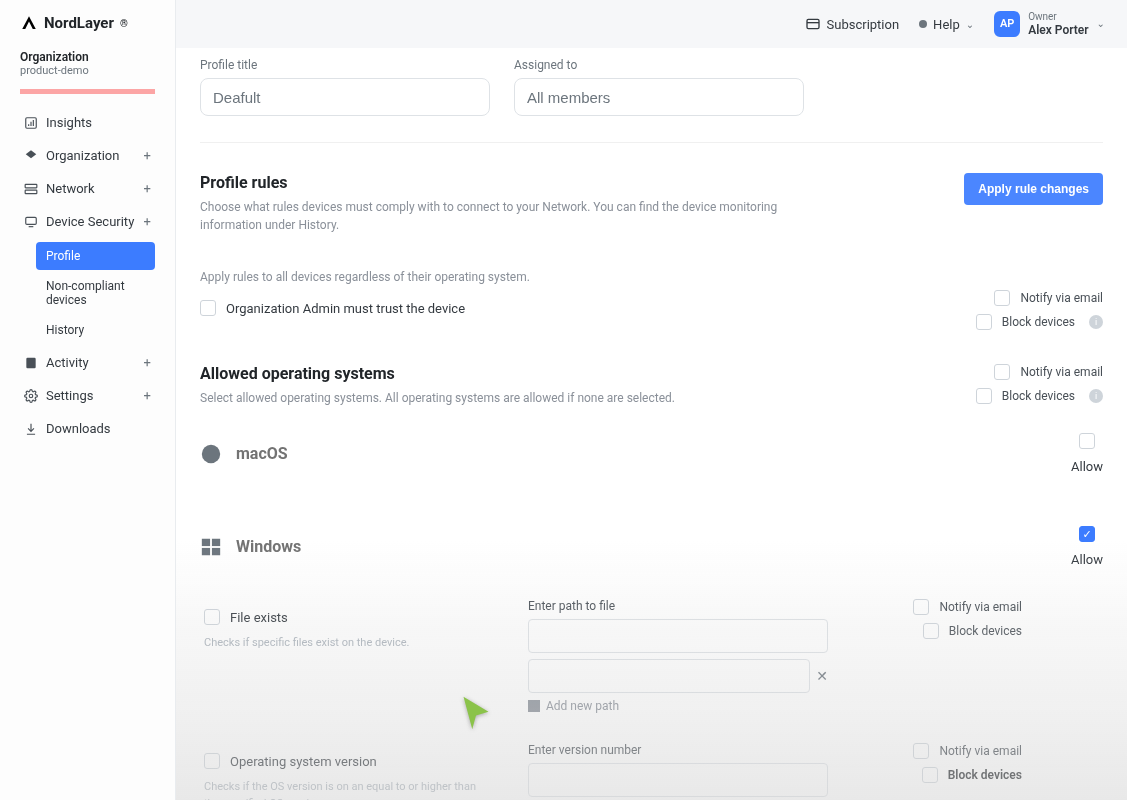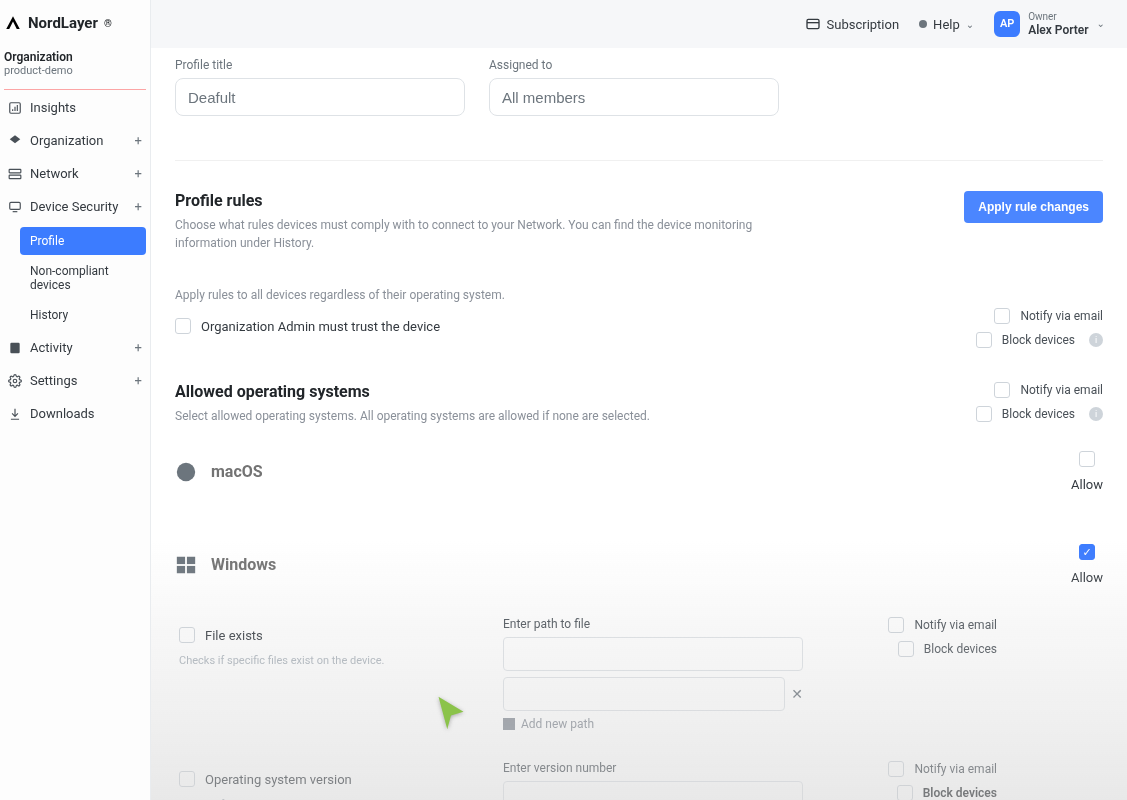--- a/index.html
+++ b/index.html
@@ -1,24 +1,24 @@
 <!DOCTYPE html>
 <html><head>
 <meta charset="utf-8">
 <style>
   * { box-sizing: border-box; margin: 0; padding: 0; }
   body { font-family: -apple-system, BlinkMacSystemFont, "Segoe UI", Roboto, sans-serif; background:#fff; color:#212529; }
   .app { display:flex; width:1127px; height:800px; overflow:hidden; }
 
   
-  .sidebar { width:151px; border-right:1px solid #e9ecef; padding:14px 4px; background:#fdfdfd; }
+  .sidebar { width:176px; border-right:1px solid #e9ecef; padding:14px 20px; background:#fdfdfd; }
   .logo { display:flex; align-items:center; gap:6px; font-weight:700; font-size:15px; margin-bottom:18px; }
   .logo-icon { width:18px; height:18px; }
   .org-label { font-size:12px; color:#212529; font-weight:600; }
-  .org-name { font-size:11px; color:#6c757d; border-bottom:1px solid #fca5a5; padding-bottom:12px; margin-bottom:1px;}
+  .org-name { font-size:11px; color:#6c757d; border-bottom:5px solid #fca5a5; padding-bottom:12px; margin-bottom:12px;}
   .nav-item { display:flex; align-items:center; gap:8px; padding:9px 4px; font-size:13px; color:#343a40; cursor:pointer; position:relative; }
   .nav-item .plus { position:absolute; right:4px; color:#6c757d; }
   .nav-icon { width:14px; height:14px; color:#495057; flex-shrink:0; }
   .sub-items { margin-left:16px; margin-top:4px; }
   .sub-item { font-size:12px; padding:7px 10px; color:#343a40; cursor:pointer; border-radius:4px; margin-bottom:2px;}
   .sub-item.active { background:#3c7cff; color:#fff; }
 
   
   .main { flex:1; display:flex; flex-direction:column; position:relative; }
   .topbar { height:48px; background:#f6f7f9; display:flex; align-items:center; justify-content:flex-end; gap:20px; padding:0 22px; }
@@ -26,21 +26,21 @@
   .avatar { width:26px; height:26px; border-radius:6px; background:#3c7cff; color:#fff; font-size:11px; font-weight:600; display:flex; align-items:center; justify-content:center;}
   .owner-block { display:flex; align-items:center; gap:8px; }
   .owner-text { display:flex; flex-direction:column; line-height:1.2; }
   .owner-role { font-size:10px; color:#6c757d; }
   .owner-name { font-size:12px; font-weight:600; }
   .chev { font-size:10px; color:#6c757d; }
   .dot { width:8px; height:8px; border-radius:50%; background:#6c757d; display:inline-block;}
 
   .content { flex:1; overflow:auto; padding:10px 24px 40px 24px; }
 
-  .row2 { display:flex; gap:24px; margin-bottom:30px; border-bottom:1px solid #f0f0f0; padding-bottom:44px;}
+  .row2 { display:flex; gap:24px; margin-bottom:30px; border-bottom:1px solid #f0f0f0; padding-bottom:26px;}
   .field { flex:0 0 290px; }
   .field-label { font-size:12px; color:#6c757d; margin-bottom:6px; display:block;}
   .text-input { width:100%; height:38px; border:1px solid #dee2e6; border-radius:8px; padding:0 12px; font-size:15px; color:#6c757d; background:#fff;}
   .text-input::placeholder{ color:#adb5bd; }
 
   .section { margin-bottom:34px; }
   .sec-head { display:flex; align-items:flex-start; gap:24px; margin-bottom:14px;}
   .sec-head-text { flex:1; }
   .sec-title { font-size:16px; font-weight:700; margin-bottom:6px; }
   .sec-desc { font-size:12px; color:#8a9099; line-height:1.5; max-width:600px;}

